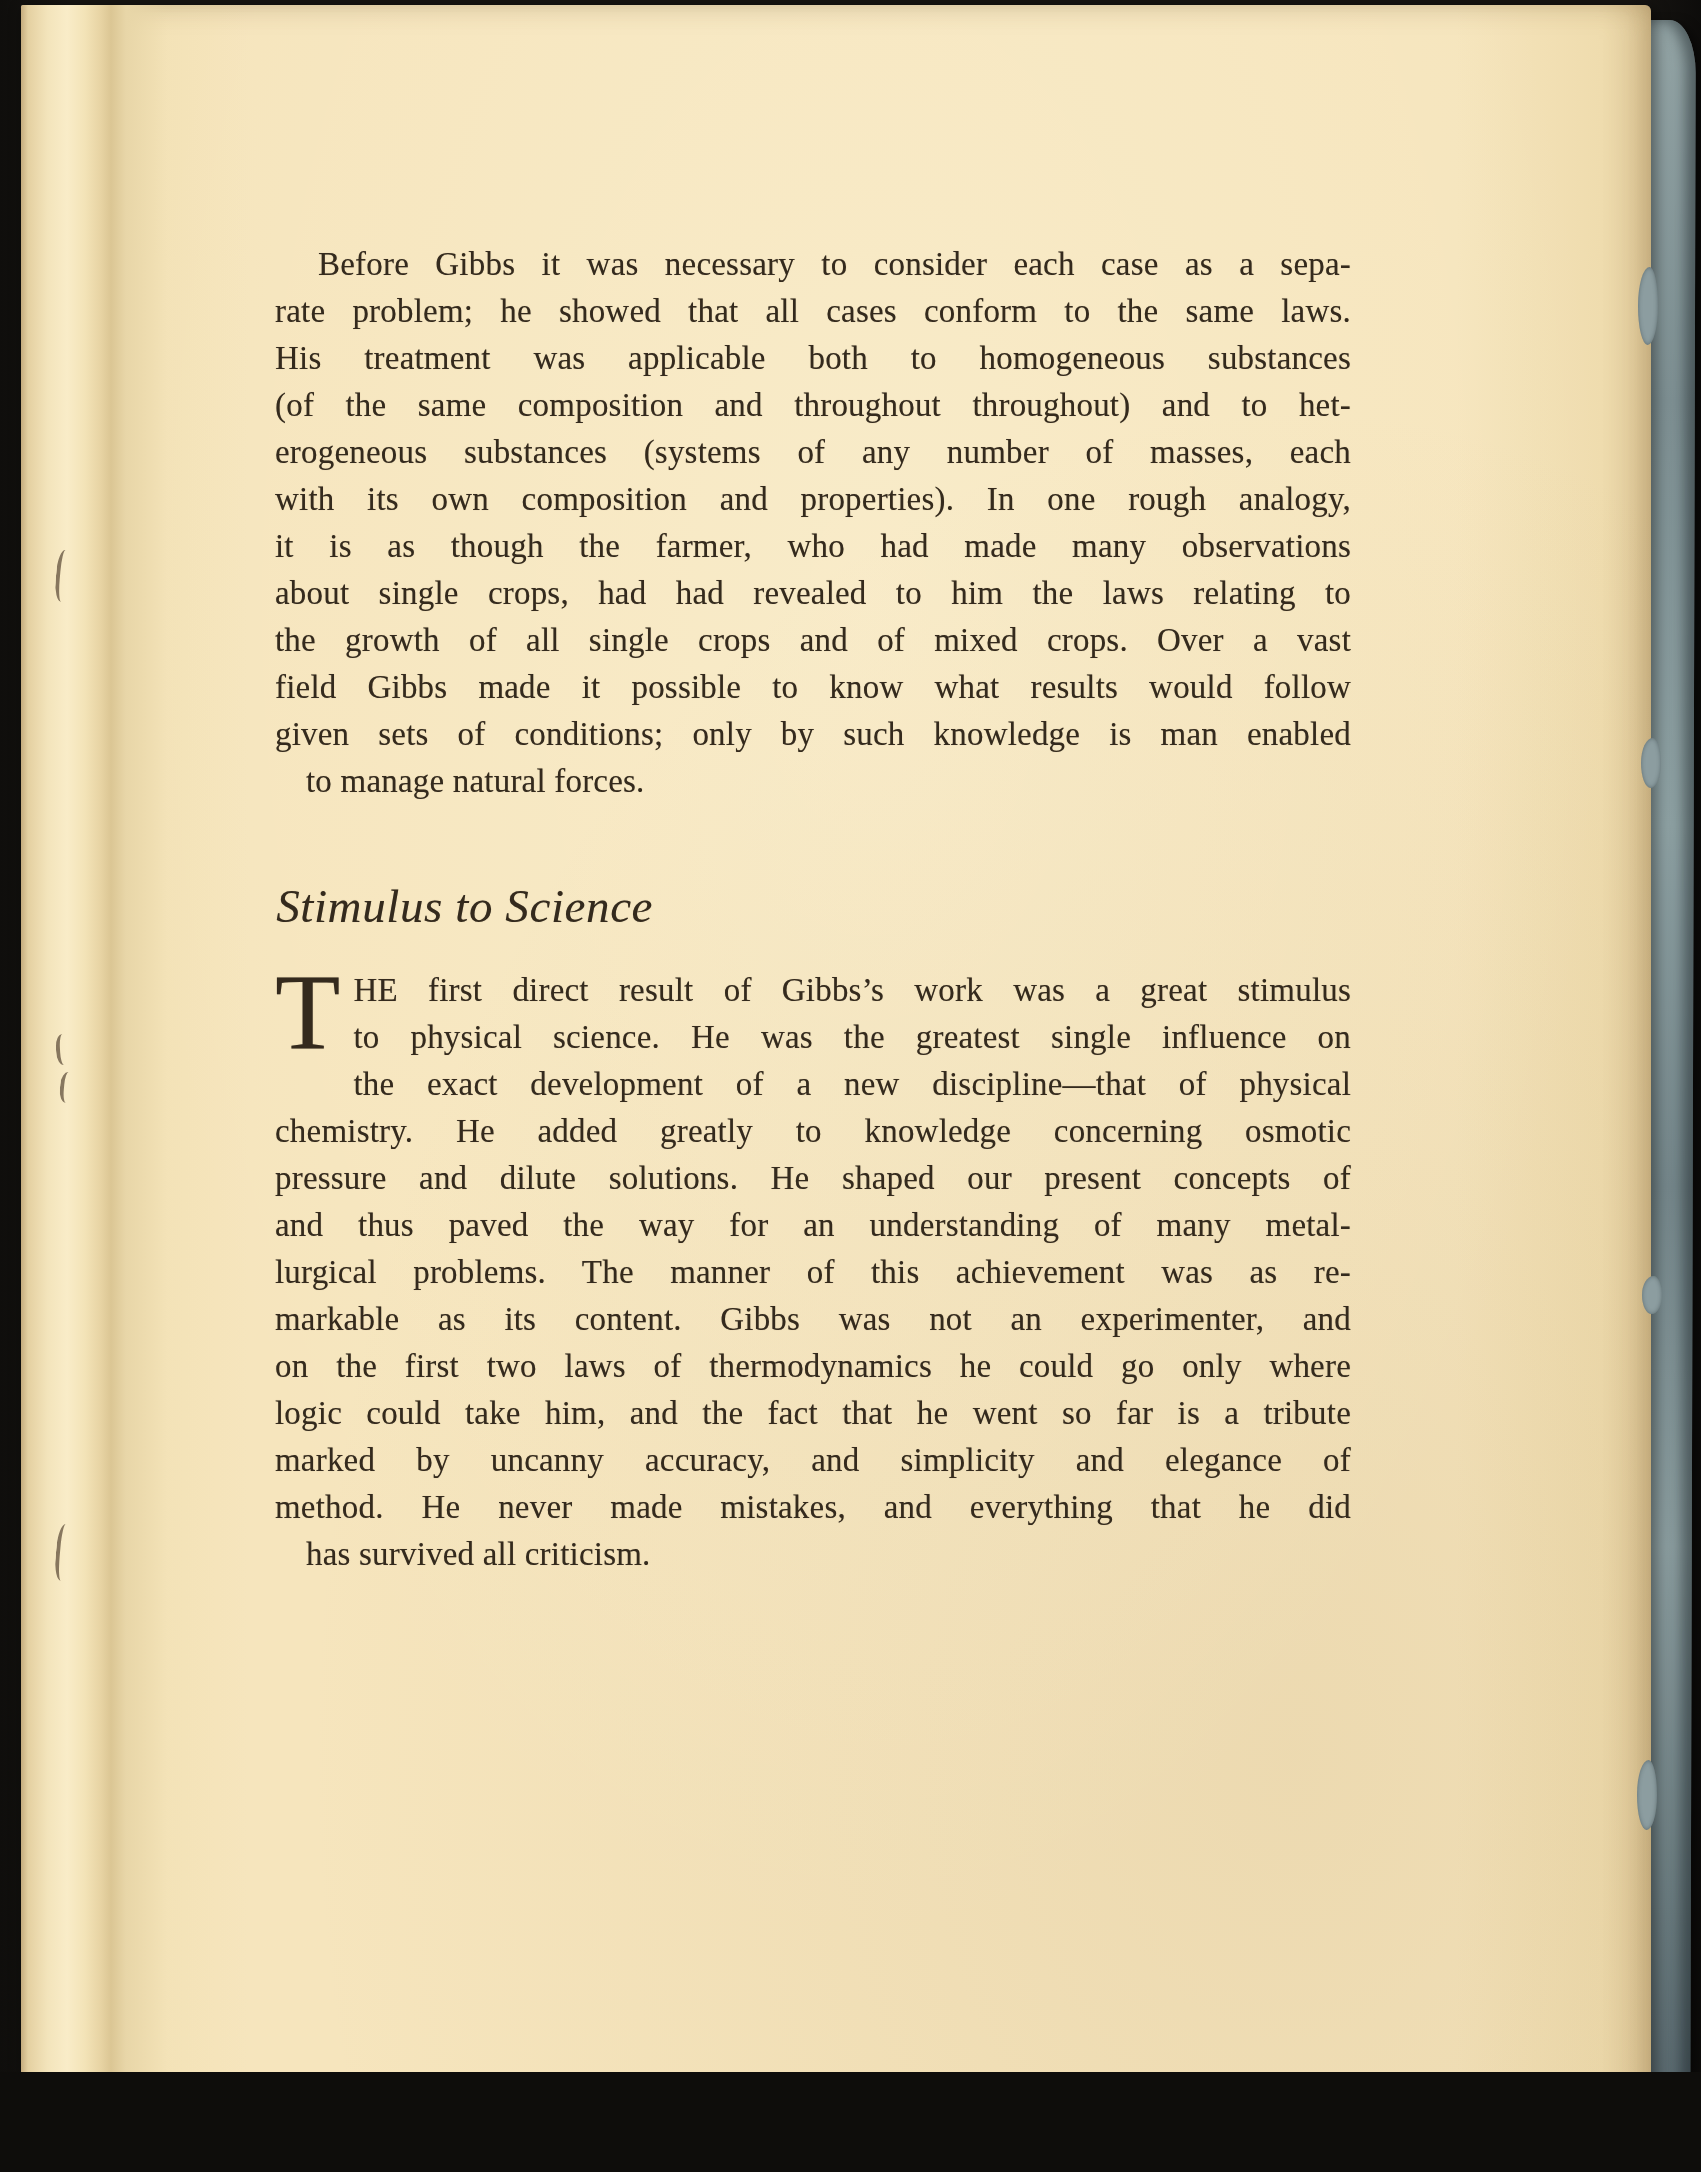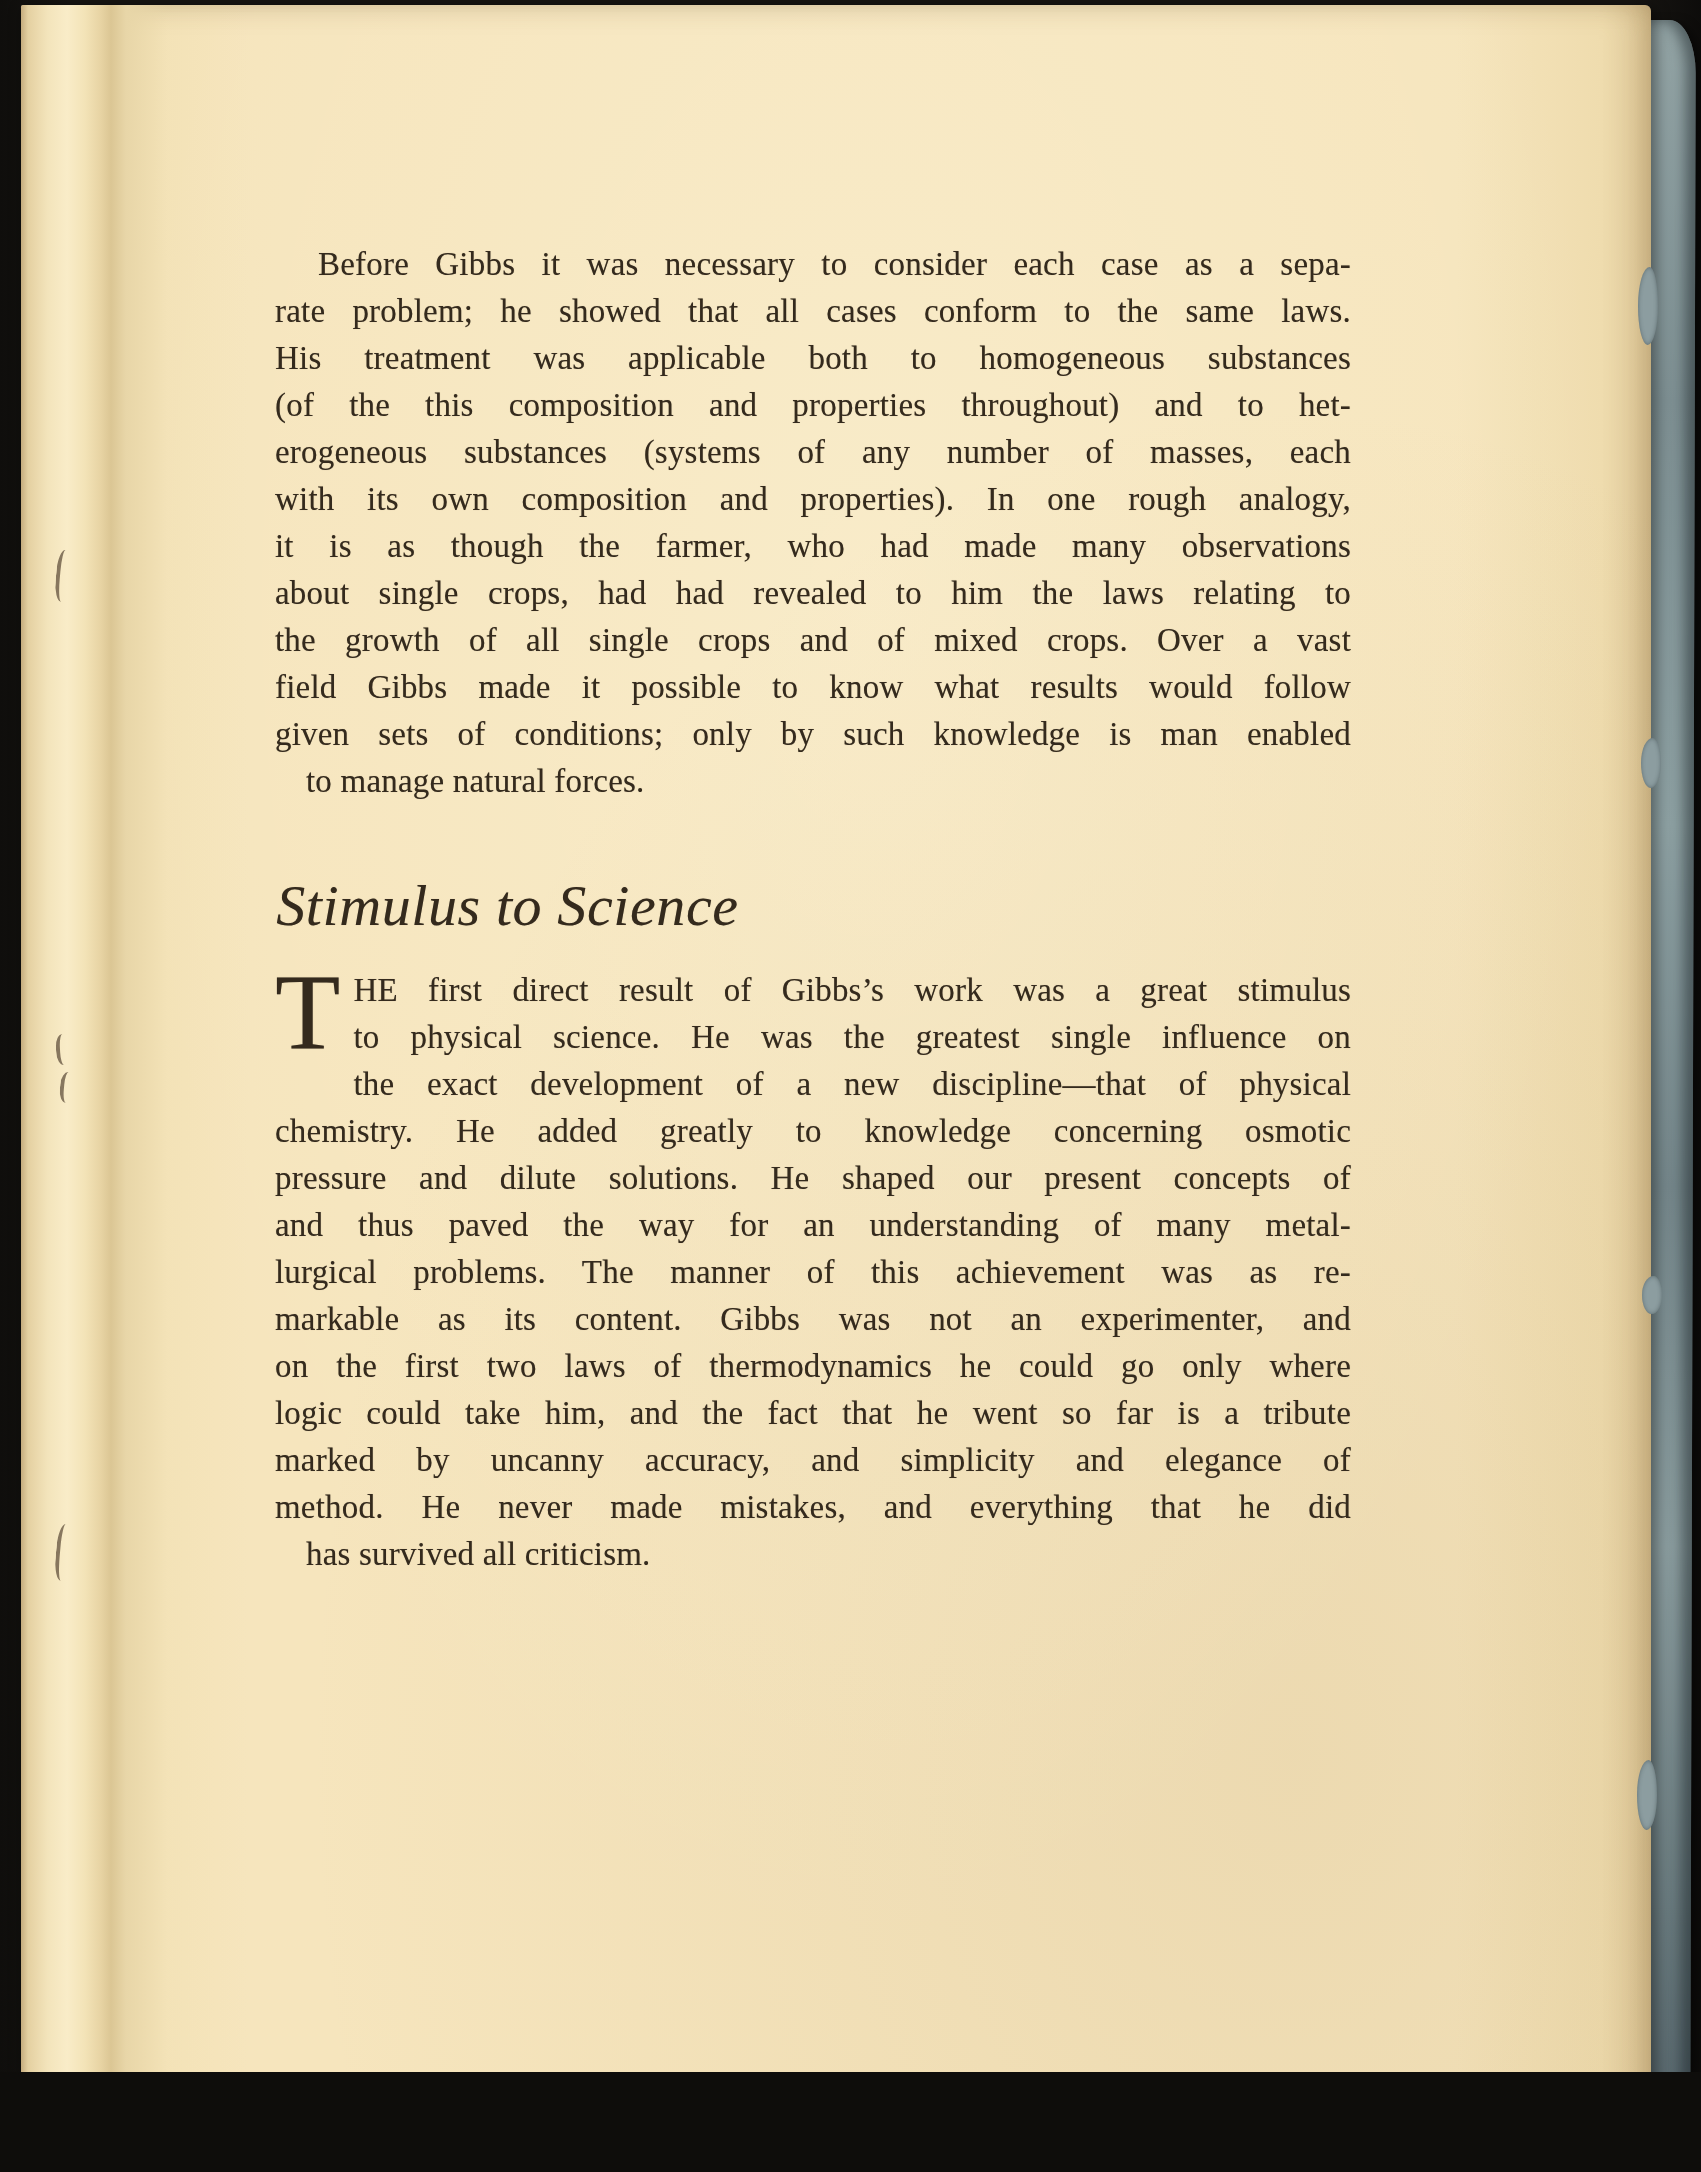--- a/index.html
+++ b/index.html
@@ -86,21 +86,21 @@
     text-align: justify;
     text-align-last: justify;
   }
   .para1 .line:first-child { text-indent: 43px; }
   .para1 .line:last-child,
   .para2 .line:last-child { text-align-last: left; margin-left: 31px; }
   .heading {
     margin: 74px 0 34px 1.2px;
     font-style: italic;
     font-weight: 400;
-    font-size: 58px;
+    font-size: 47px;
     line-height: 54px;
     letter-spacing: 0.6px;
   }
   .dropcap {
     float: left;
     font-size: 107px;
     line-height: 89px;
     height: 89px;
     margin: 1.2px 13px 4.7px 0;
     letter-spacing: 0;
@@ -120,21 +120,21 @@
     <div class="stitch s2"></div>
     <div class="stitch s3"></div>
     <div class="stitch s4"></div>
 
     <div class="text-block">
 
       <div class="para para1">
           <div class="line">Before Gibbs it was necessary to consider each case as a sepa-</div>
           <div class="line">rate problem; he showed that all cases conform to the same laws.</div>
           <div class="line">His treatment was applicable both to homogeneous substances</div>
-          <div class="line">(of the this composition and properties throughout) and to het-</div>
+          <div class="line">(of the same composition and throughout throughout) and to het-</div>
           <div class="line">erogeneous substances (systems of any number of masses, each</div>
           <div class="line">with its own composition and properties). In one rough analogy,</div>
           <div class="line">it is as though the farmer, who had made many observations</div>
           <div class="line">about single crops, had had revealed to him the laws relating to</div>
           <div class="line">the growth of all single crops and of mixed crops. Over a vast</div>
           <div class="line">field Gibbs made it possible to know what results would follow</div>
           <div class="line">given sets of conditions; only by such knowledge is man enabled</div>
           <div class="line">to manage natural forces.</div>
         </div>
 

